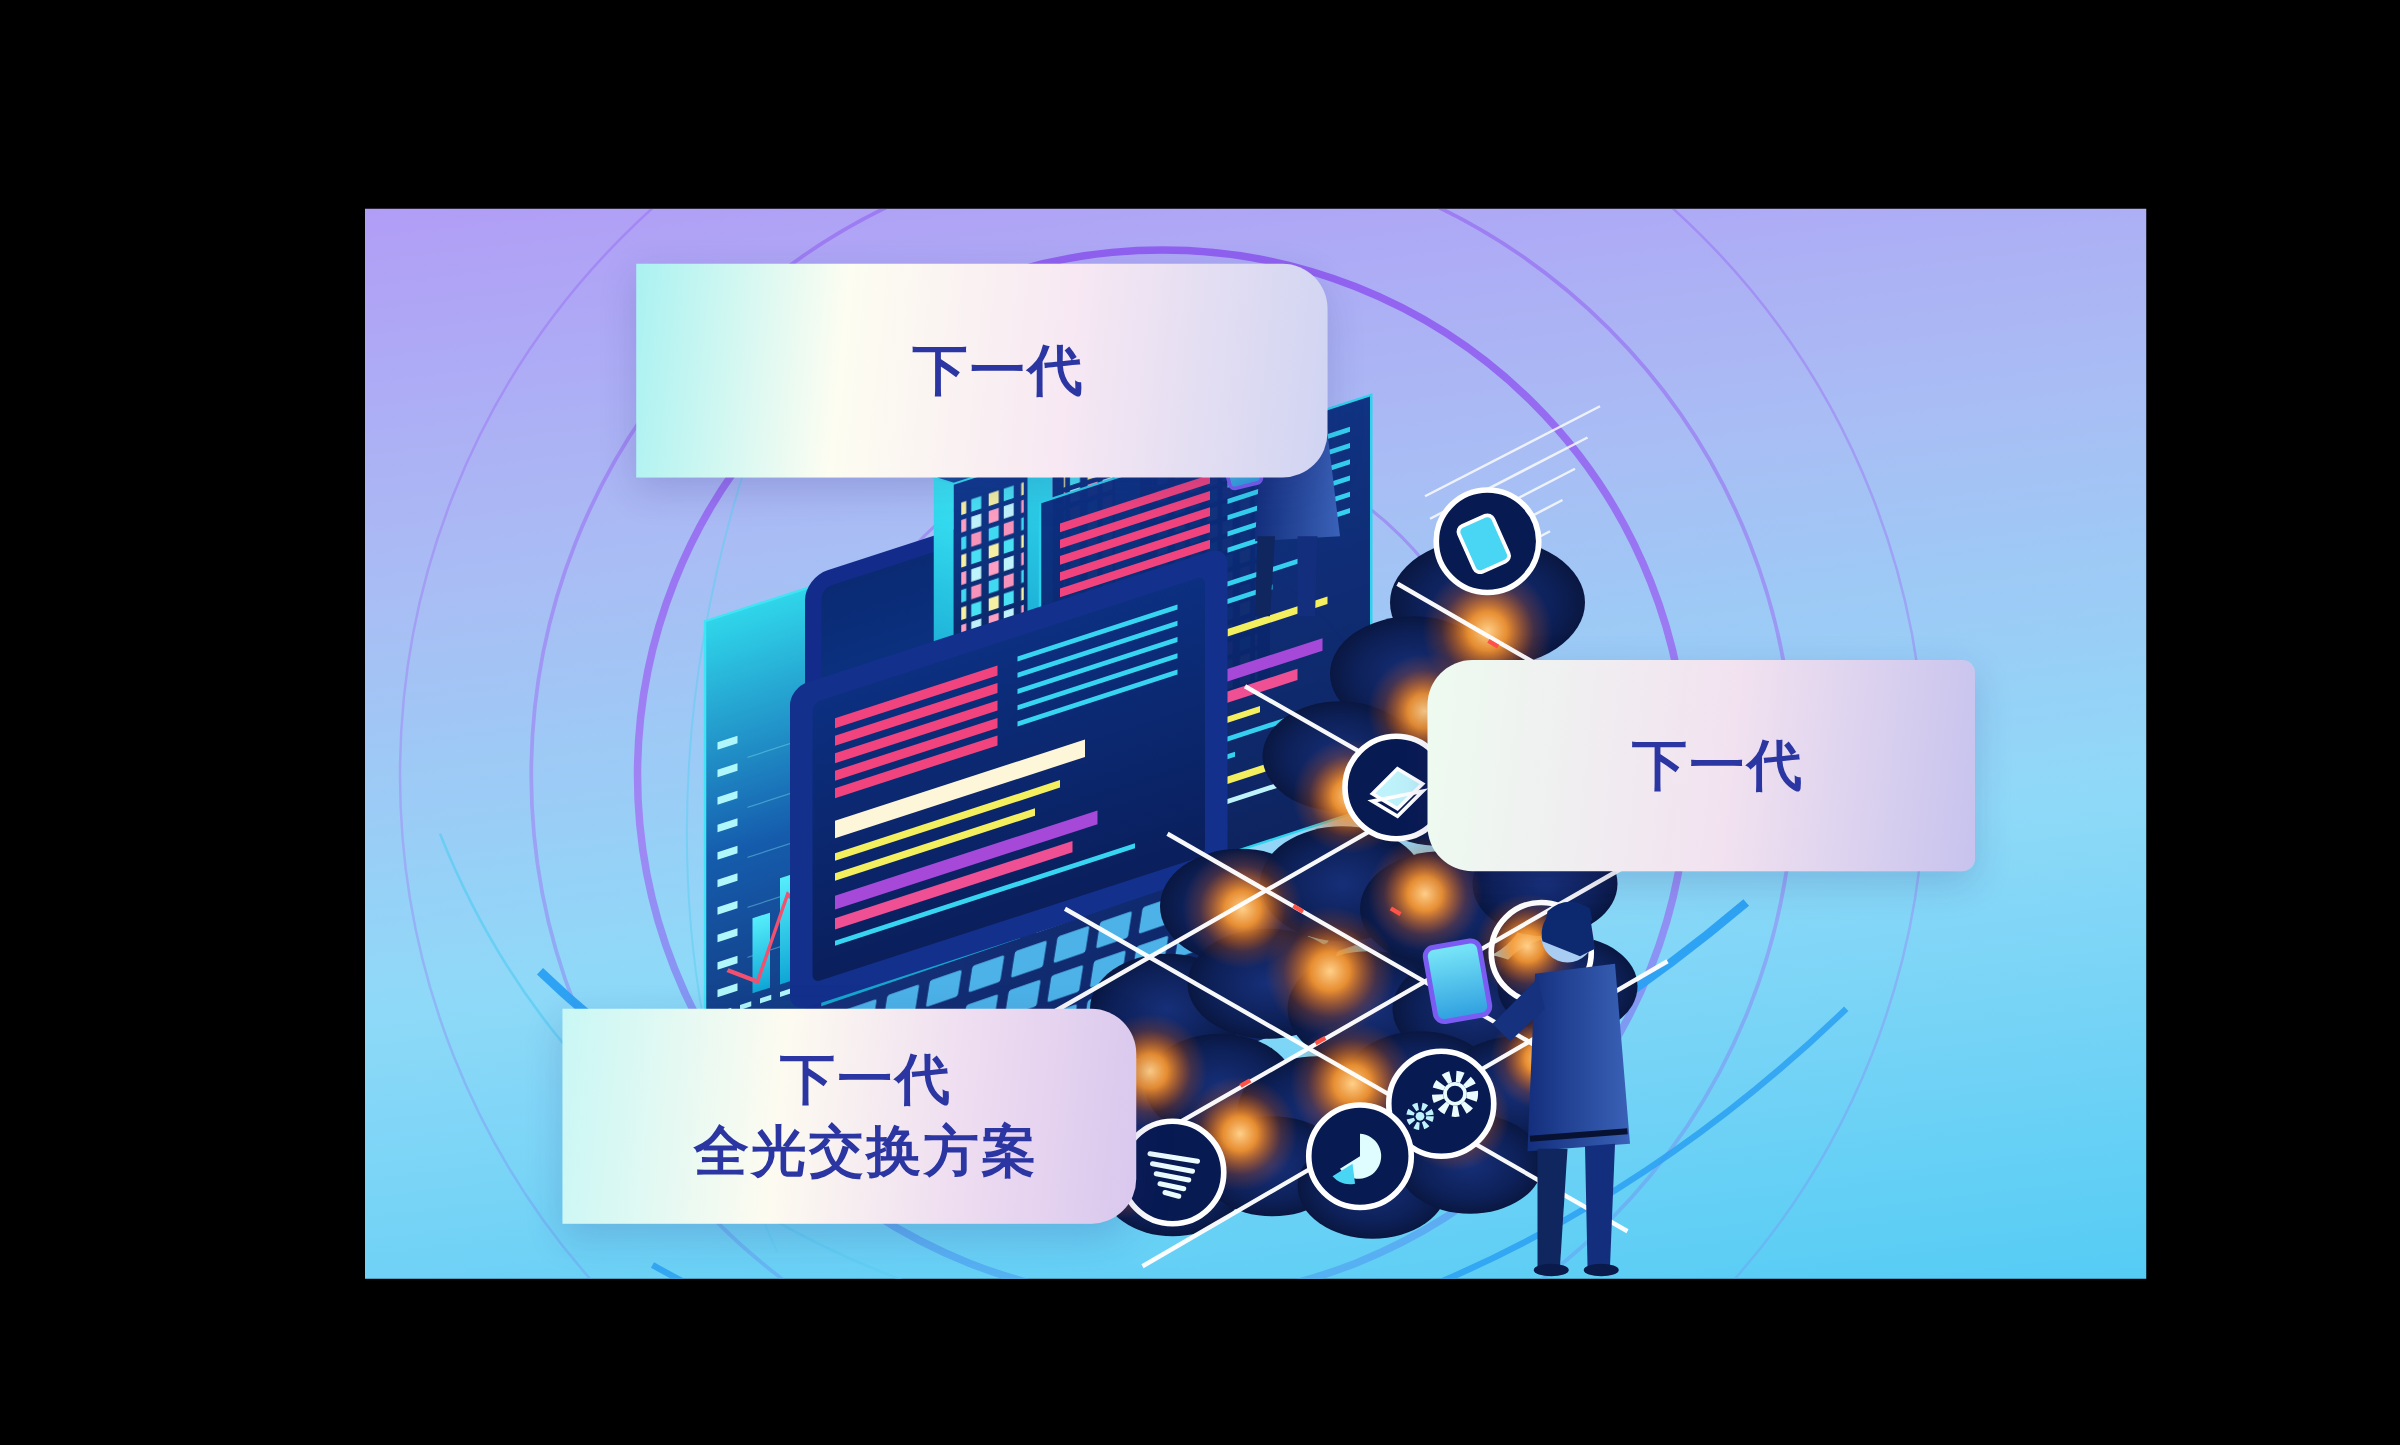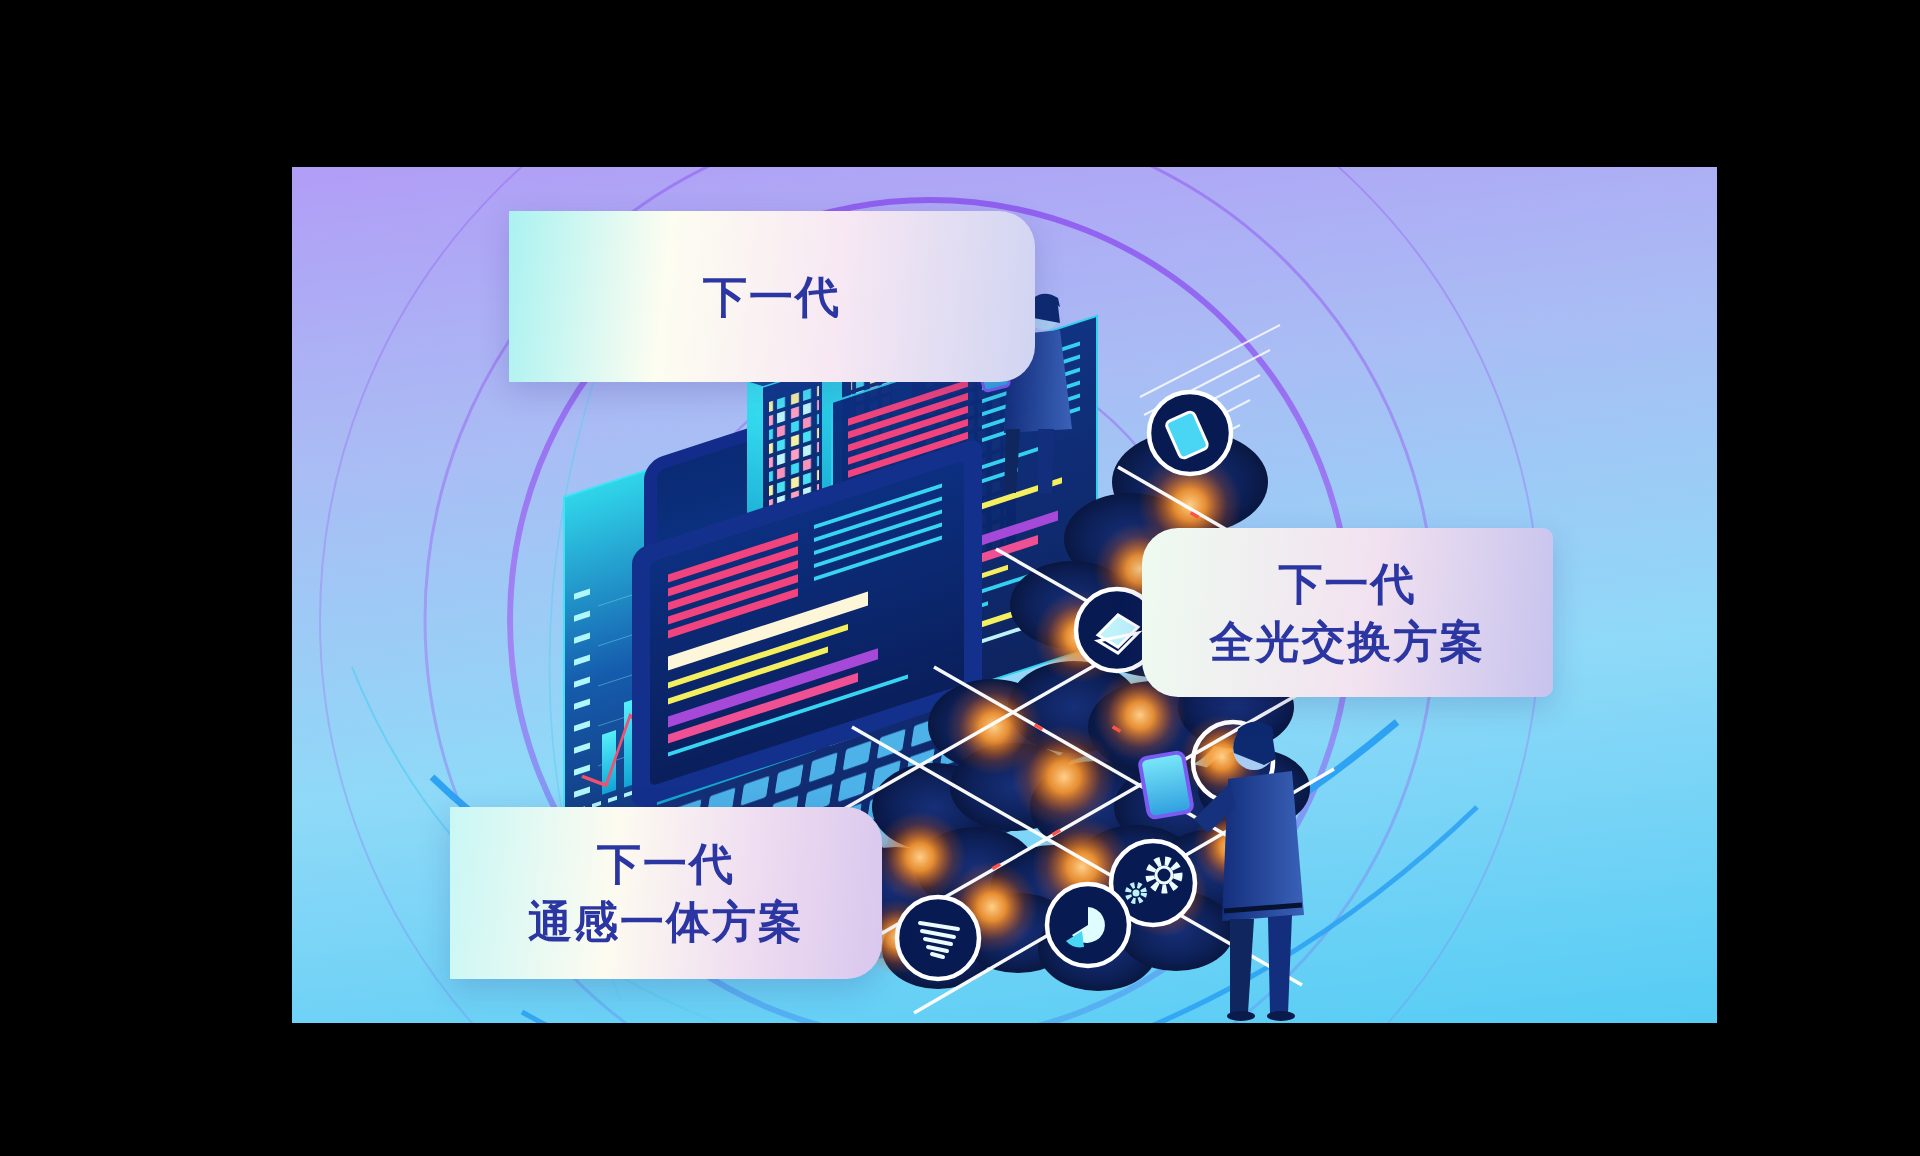--- a/index.html
+++ b/index.html
@@ -3,21 +3,21 @@
 <meta charset="utf-8">
 <style>
   html,body{margin:0;padding:0;background:#000;}
   .stage{position:relative;width:1920px;height:1156px;background:#000;overflow:hidden;
          font-family:"Liberation Sans","DejaVu Sans",sans-serif;}
   .panel{position:absolute;left:292px;top:167px;width:1425px;height:856px;overflow:hidden;
          background:linear-gradient(173deg,#b19df6 0%,#a9bdf4 30%,#8fd9f8 62%,#55ccf4 100%);}
   .panel svg{position:absolute;left:0;top:0;}
   .card{position:absolute;display:flex;flex-direction:column;justify-content:center;align-items:center;
         color:#2b36a3;font-weight:700;font-size:44px;line-height:58px;letter-spacing:2px;white-space:nowrap;
-        box-shadow:0 10px 30px rgba(40,40,120,.18);}
+        box-shadow:0 10px 30px rgba(40,40,120,.18);padding-left:27px;}
   .card1{left:217px;top:44px;width:526px;height:171px;border-radius:0 36px 36px 0;
          background:linear-gradient(96deg,#aaf2f1 0%,#fdfdf1 30%,#f7e8f3 62%,#d0d4f2 100%);}
   .card2{left:850px;top:361px;width:411px;height:169px;border-radius:36px 10px 10px 36px;
          background:linear-gradient(96deg,#eefbf0 0%,#f2e2f0 55%,#c7c3ee 100%);}
   .card3{left:158px;top:640px;width:432px;height:172px;border-radius:0 36px 36px 0;
          background:linear-gradient(96deg,#c9f7f5 0%,#fdfbf0 38%,#eedcf1 70%,#d9c7ee 100%);}
 </style>
 </head>
 <body>
 
@@ -381,21 +381,20 @@
         <ellipse cx="949" cy="849" rx="14" ry="5" fill="#0a1a4a"></ellipse>
         <ellipse cx="989" cy="849" rx="14" ry="5" fill="#0a1a4a"></ellipse>
       </g>
     </svg>
 
     <div class="card card1">
       <span>下一代</span>
     </div>
     <div class="card card2">
       <span>下一代</span>
-      <span>全光交换方案</span>
     </div>
     <div class="card card3">
       <span>下一代</span>
-      <span>通感一体方案</span>
+      <span>全光交换方案</span>
     </div>
 
   </div>
 </div>
 
 </body></html>

